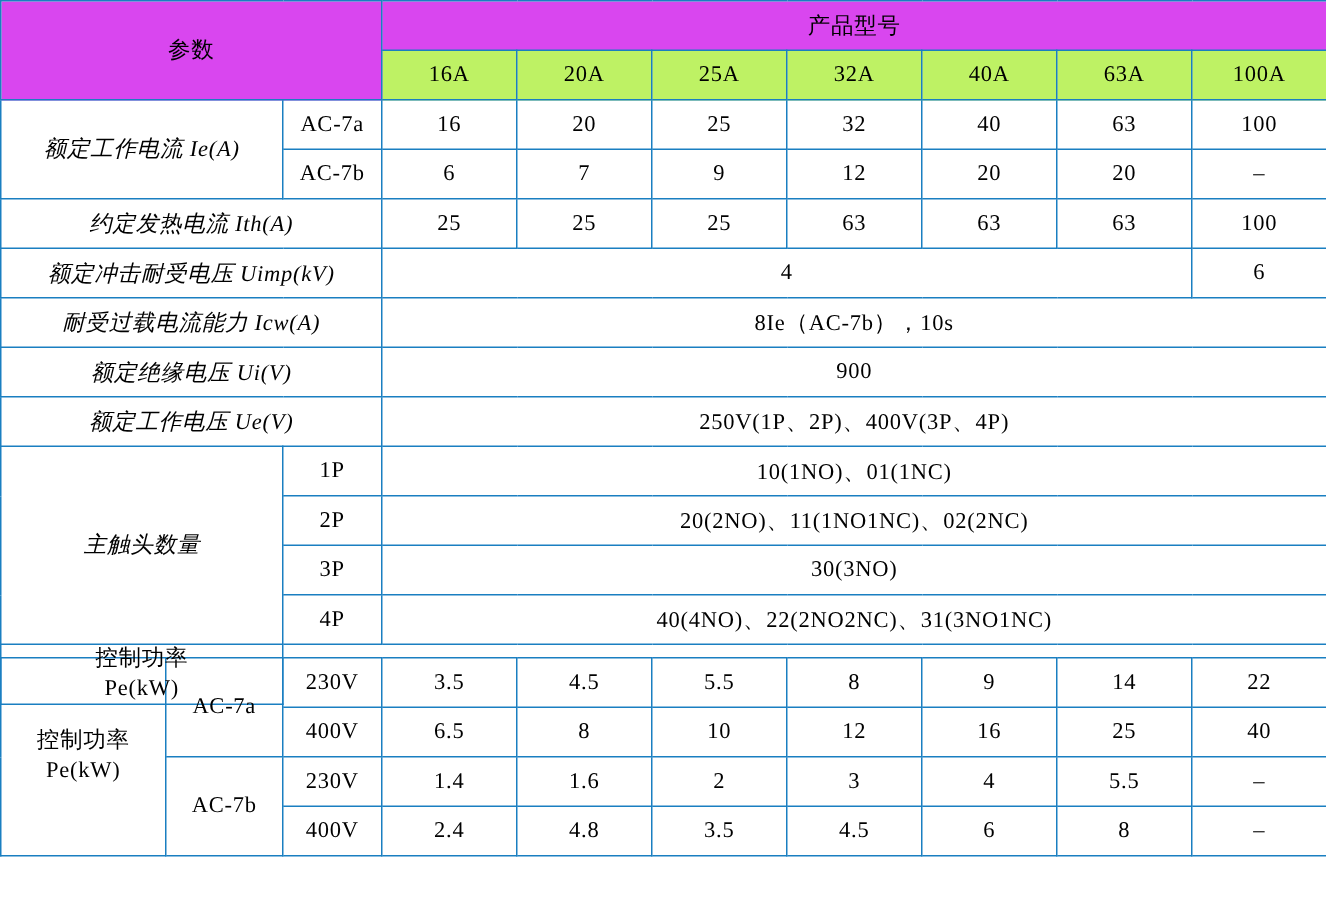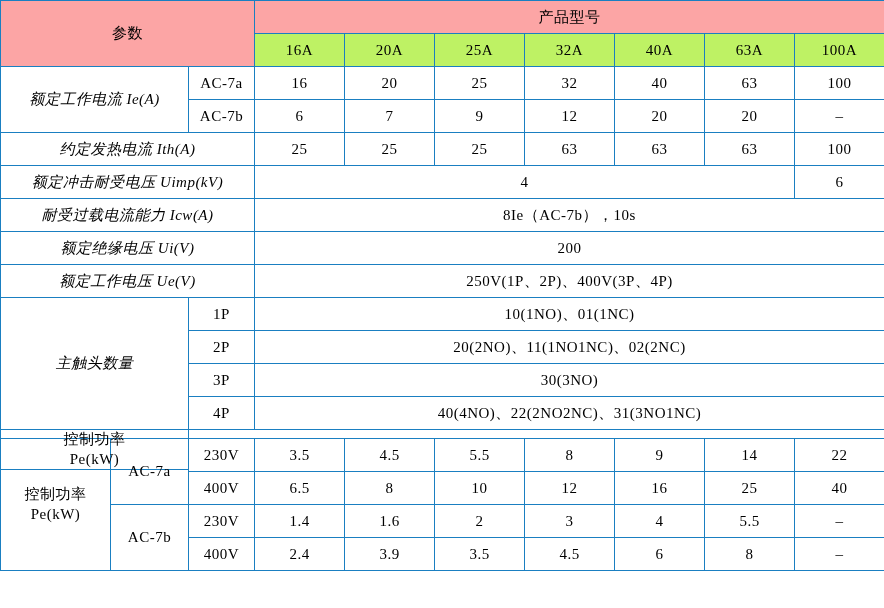--- a/index.html
+++ b/index.html
@@ -24,21 +24,21 @@
     padding: 0;
     text-align: center;
     vertical-align: middle;
     font-weight: normal;
     font-size: 15px;
     color: #000000;
     height: 32px;
     letter-spacing: 0.5px;
   }
   .hdr {
-    background: #fca5a5;
+    background: #d946ef;
     color: #ffffff;
     font-size: 16px;
     letter-spacing: 1px;
   }
   .hdr-sub {
     background: #bef264;
     color: #ffffff;
     font-size: 14px;
     letter-spacing: 0.5px;
   }
@@ -133,21 +133,21 @@
       <td class="num">6</td>
     </tr>
 
     <tr>
       <td class="rowlabel" colspan="2">耐受过载电流能力 Icw(A)</td>
       <td class="wide-text" colspan="7">8Ie（AC-7b），10s</td>
     </tr>
 
     <tr>
       <td class="rowlabel" colspan="2">额定绝缘电压 Ui(V)</td>
-      <td class="wide-text" colspan="7">200</td>
+      <td class="wide-text" colspan="7">900</td>
     </tr>
 
     <tr>
       <td class="rowlabel" colspan="2">额定工作电压 Ue(V)</td>
       <td class="wide-text" colspan="7">250V(1P、2P)、400V(3P、4P)</td>
     </tr>
 
     <tr>
       <td class="rowlabel" rowspan="4">主触头数量</td>
       <td class="sublabel">1P</td>
@@ -221,21 +221,21 @@
       <td class="num">1.6</td>
       <td class="num">2</td>
       <td class="num">3</td>
       <td class="num">4</td>
       <td class="num">5.5</td>
       <td class="dash">–</td>
     </tr>
     <tr>
       <td class="sublabel">400V</td>
       <td class="num">2.4</td>
-      <td class="num">3.9</td>
+      <td class="num">4.8</td>
       <td class="num">3.5</td>
       <td class="num">4.5</td>
       <td class="num">6</td>
       <td class="num">8</td>
       <td class="dash">–</td>
     </tr>
   </tbody>
 </table>
 
 </body></html>

